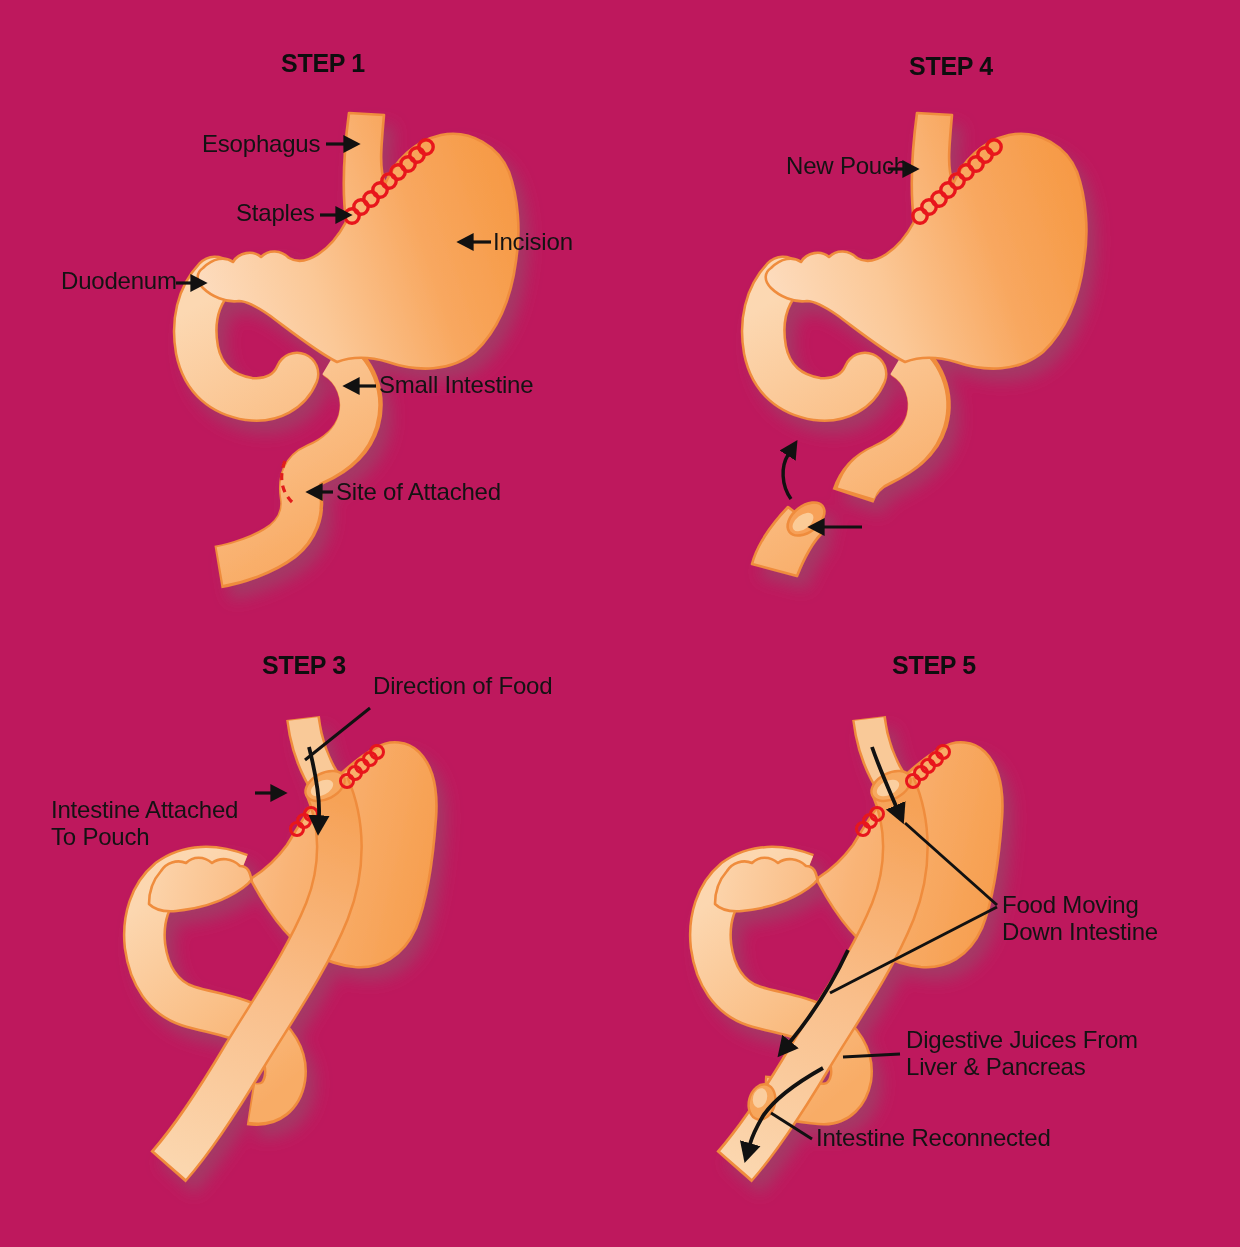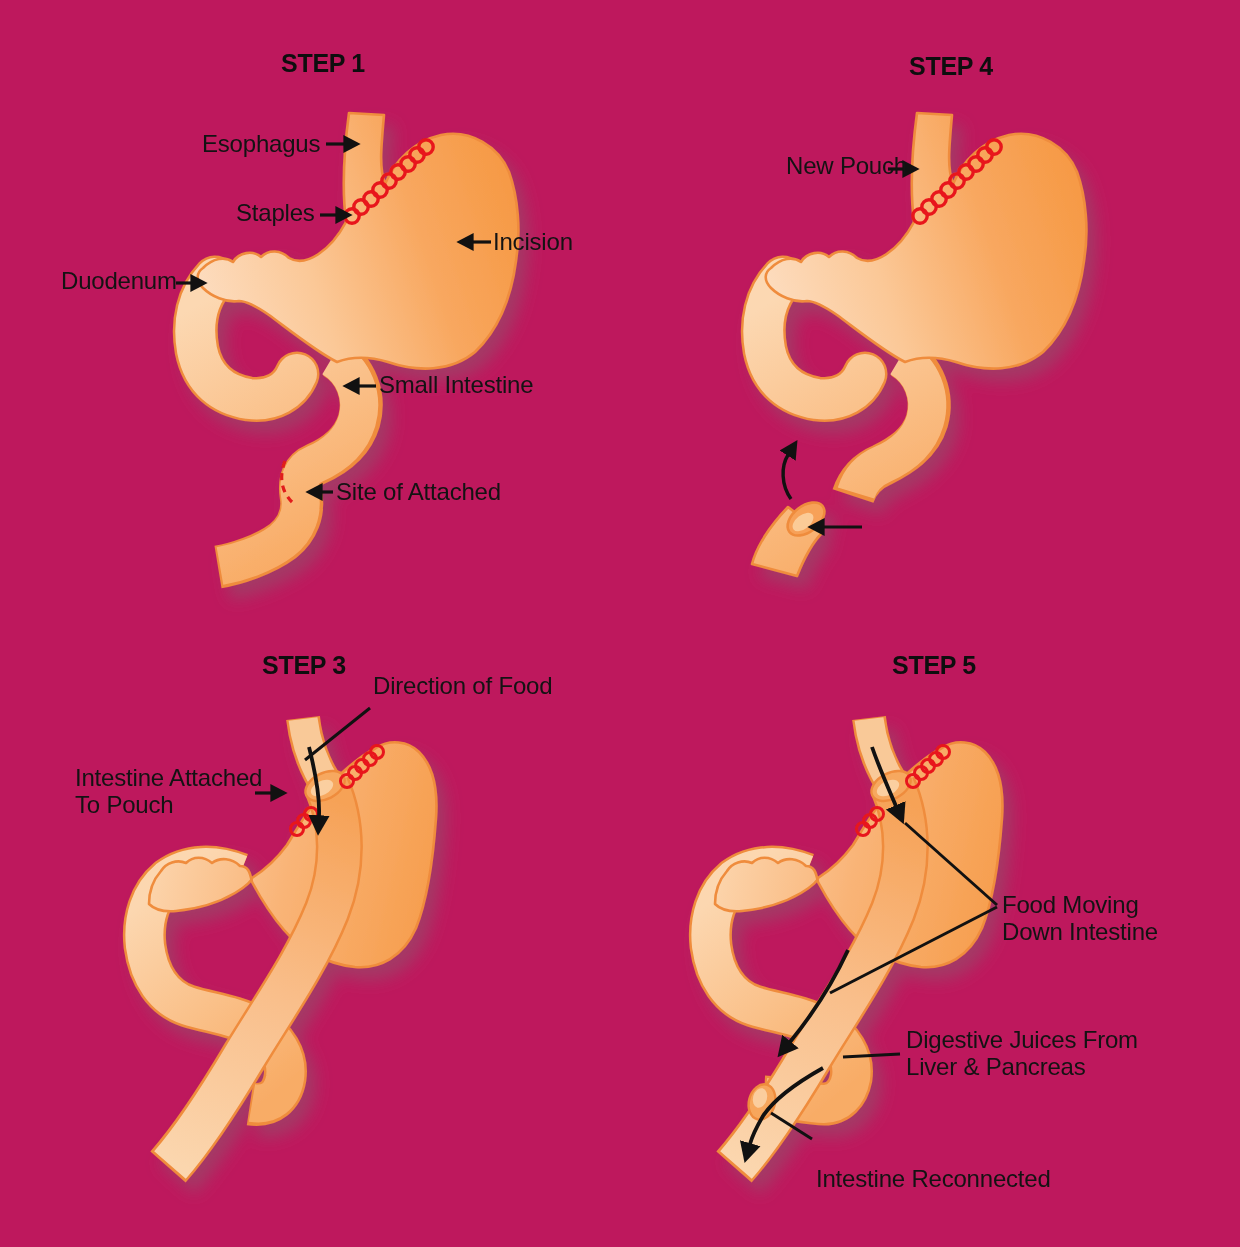--- a/index.html
+++ b/index.html
@@ -22,24 +22,24 @@
   }
   #lb-esophagus{left:202px;top:130px;}
   #lb-staples{left:236px;top:199px;}
   #lb-stomach{left:493px;top:228px;}
   #lb-duodenum{left:52px;top:267px;margin-left:9px;}
   #lb-small-intestine{left:379px;top:371px;}
   #lb-site-of-incision{left:336px;top:478px;}
   #lb-new-pouch{left:786px;top:152px;}
   #lb-distal-section{left:867px;top:509px;}
   #lb-direction-of-food{left:373px;top:672px;}
-  #lb-intestine-attached{left:51px;top:764px;margin-left:24px;}
+  #lb-intestine-attached{left:51px;top:796px;}
   #lb-food-moving{left:1002px;top:891px;}
   #lb-digestive-juices{left:906px;top:1026px;}
-  #lb-intestine-reconnected{left:816px;top:1124px;margin-top:41px;}
+  #lb-intestine-reconnected{left:816px;top:1124px;}
 </style>
 </head>
 <body>
 
 <div class="canvas">
 
 <svg width="1240" height="1247" viewBox="0 0 1240 1247">
   <defs>
     <marker id="ah" markerWidth="6" markerHeight="6.4" refX="0.2" refY="3.2" orient="auto" markerUnits="strokeWidth">
       <path d="M0,0.4 L5.4,3.2 L0,6.0 Z" fill="#111111"></path>

